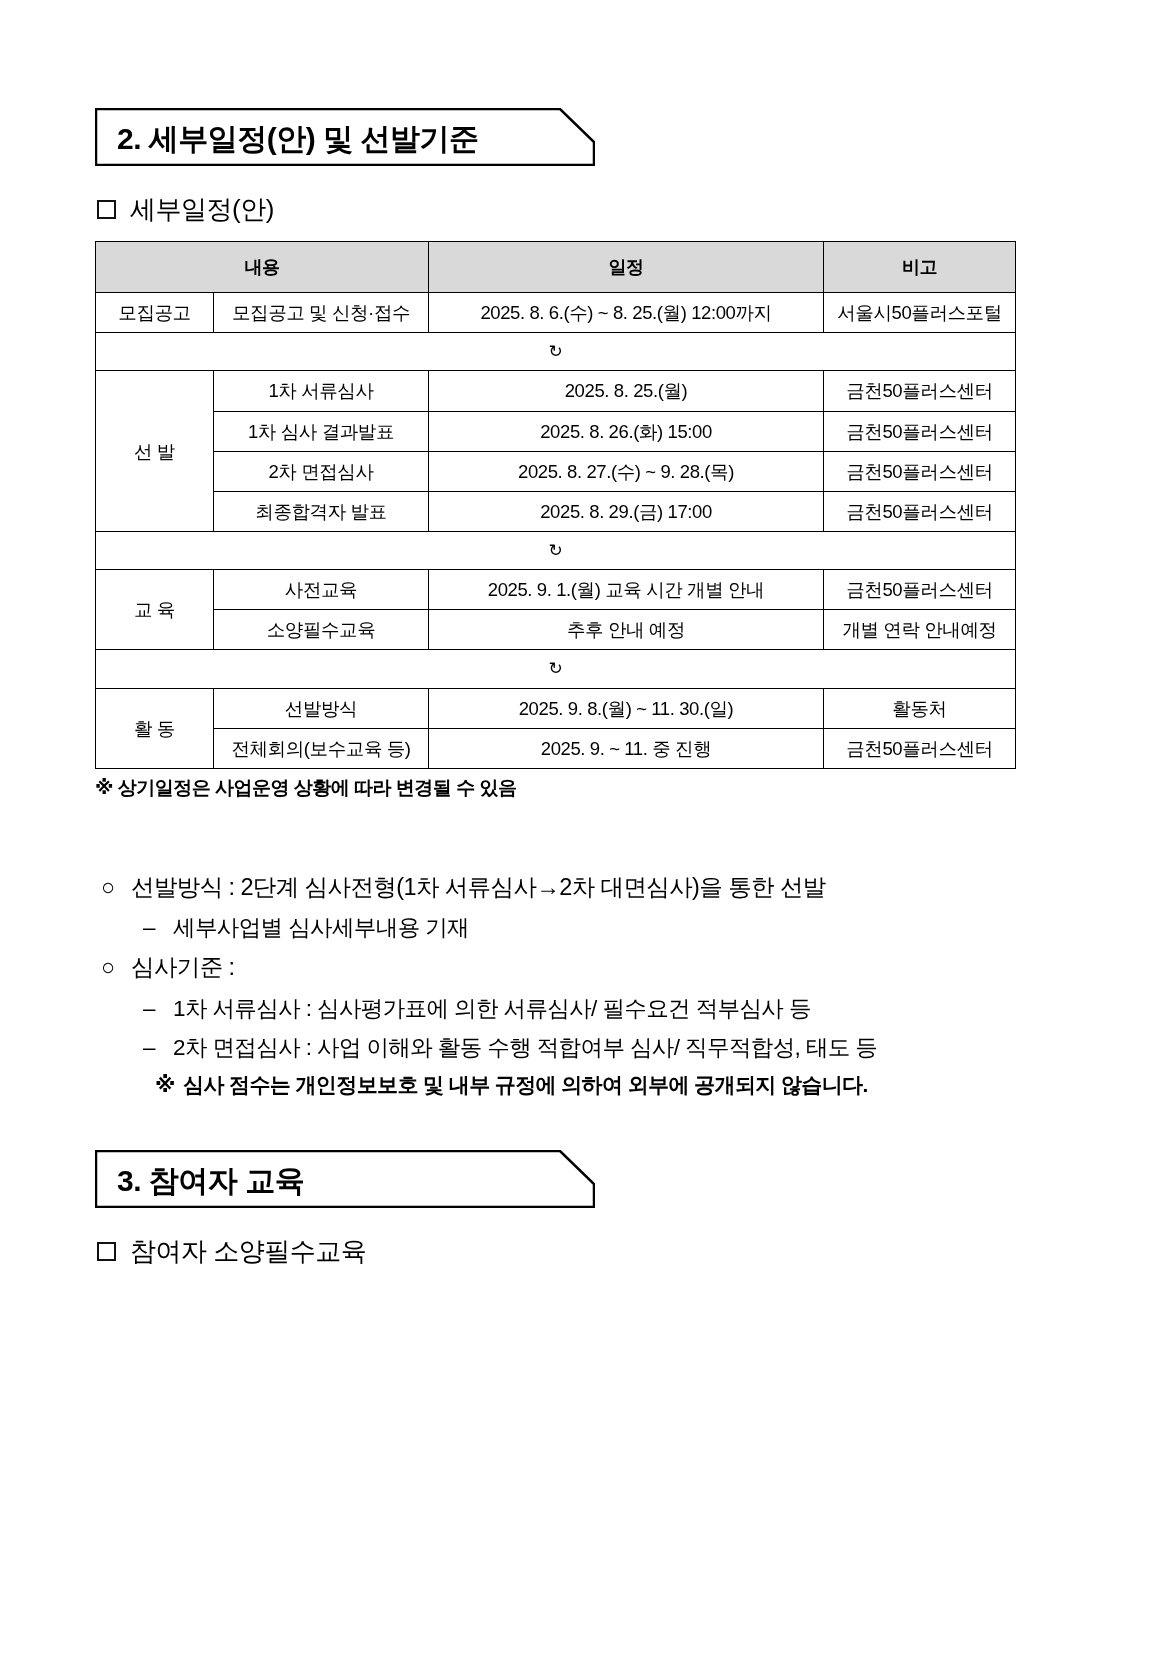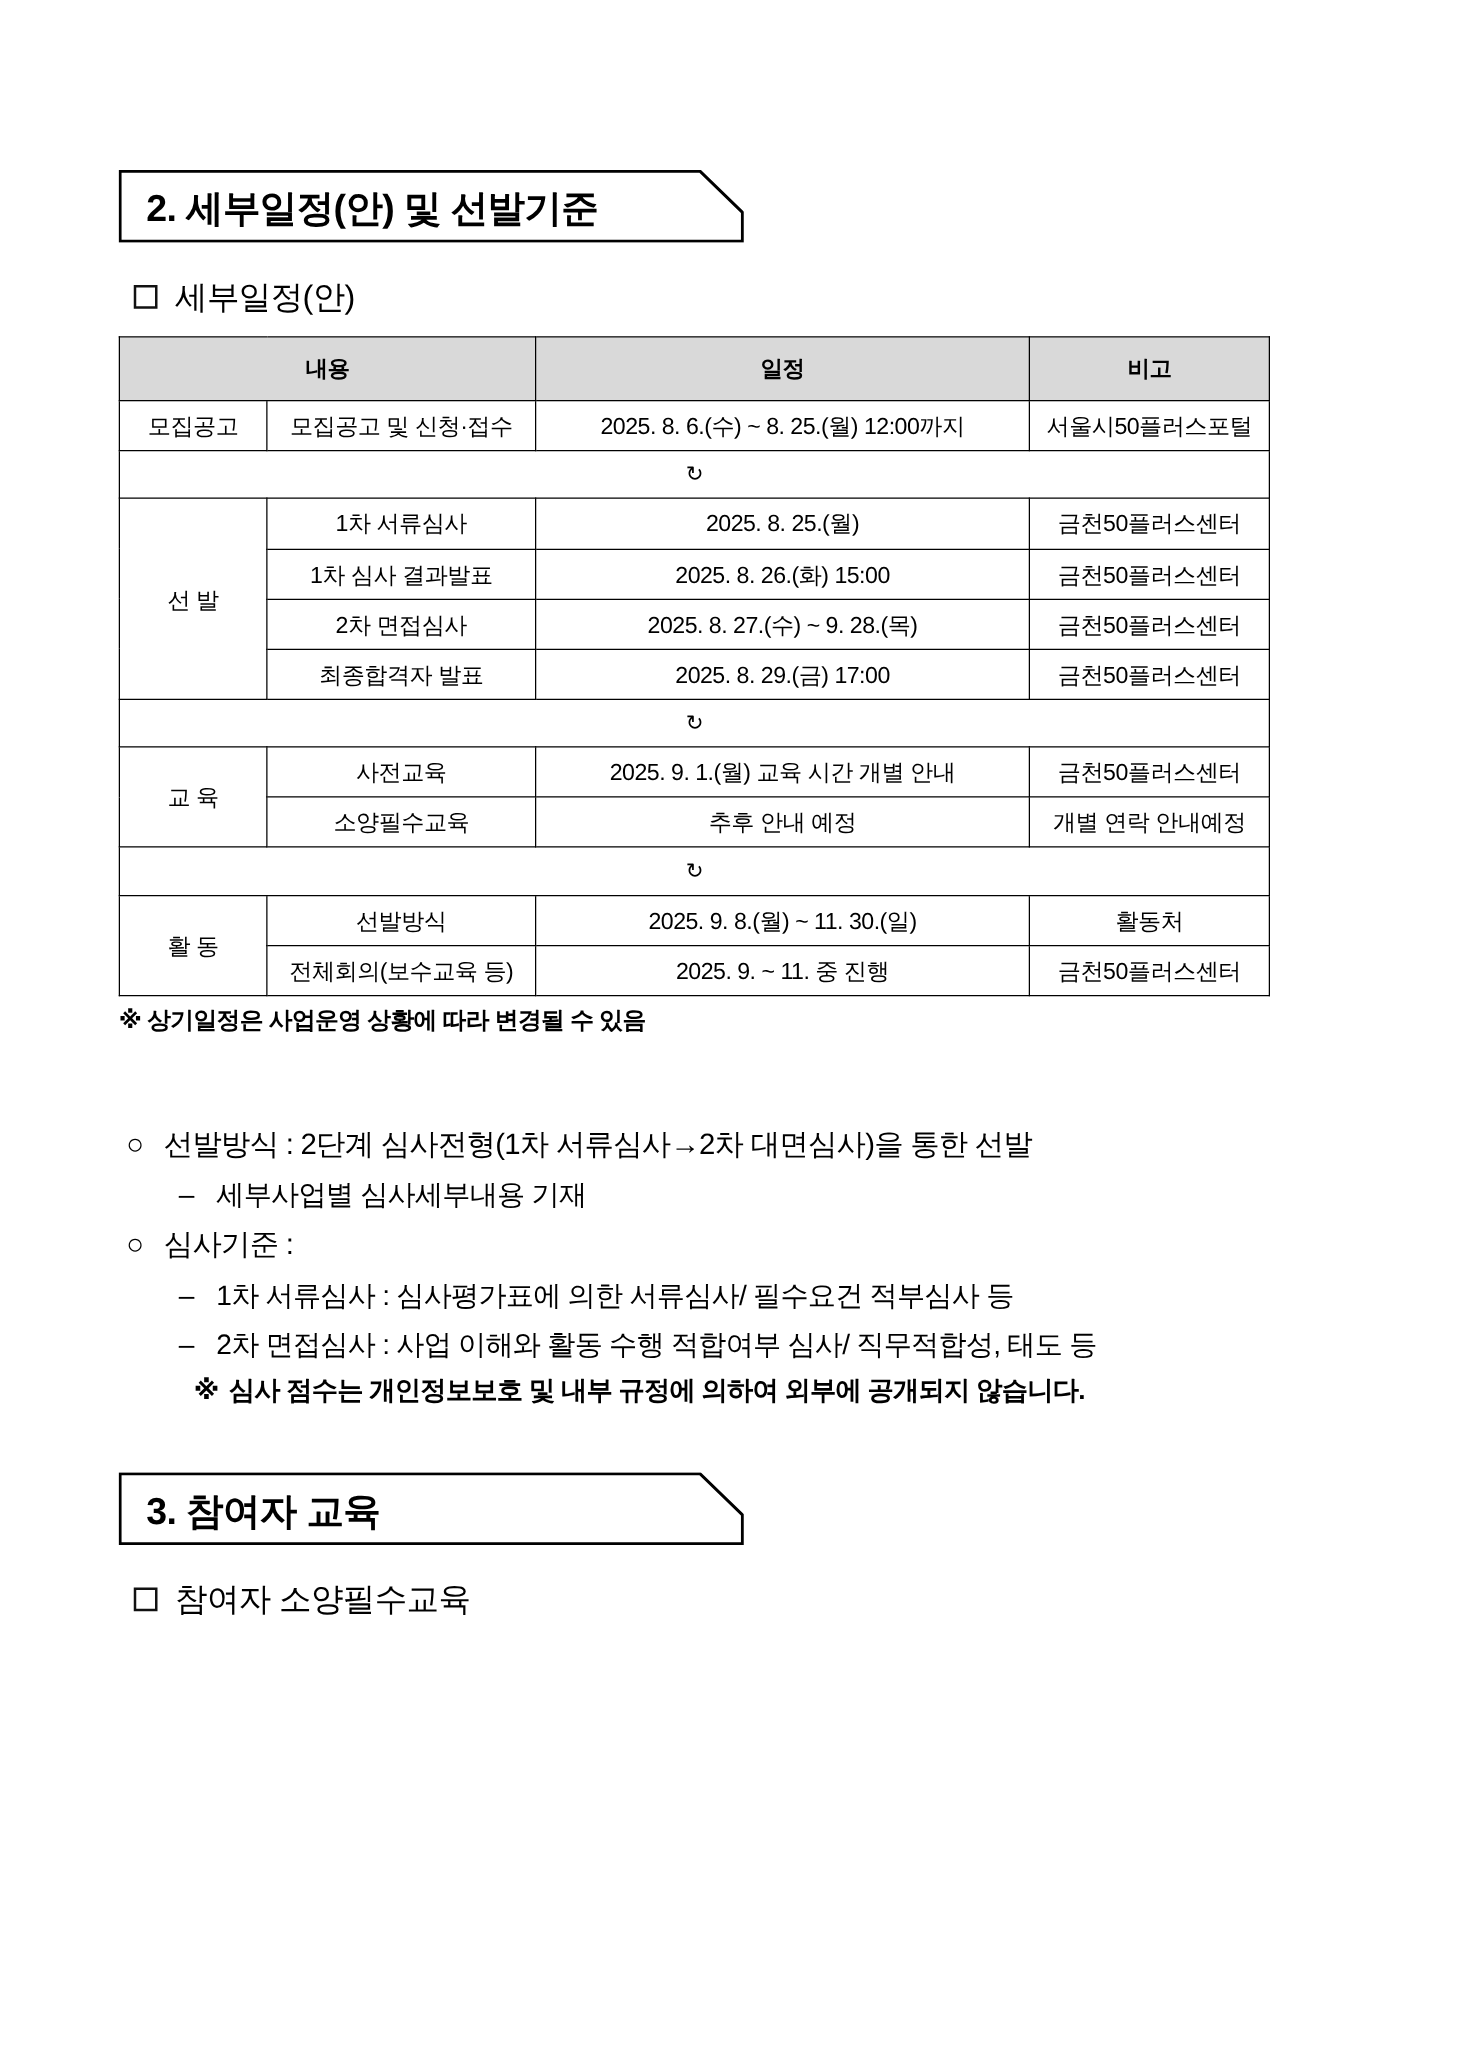--- a/index.html
+++ b/index.html
@@ -18,21 +18,21 @@
   .page {
     position: relative;
     width: 1170px;
     height: 1654px;
     padding: 0;
     box-sizing: border-box;
   }
   .content {
     position: absolute;
     left: 95px;
-    top: 136px;
+    top: 108px;
     width: 920px;
   }
 
   
   .section-banner {
     position: relative;
     display: block;
     width: 500px;
     height: 58px;
     margin-bottom: 18px;
@@ -52,21 +52,21 @@
     font-weight: bold;
     letter-spacing: -0.5px;
     white-space: nowrap;
   }
 
   
   .box-head {
     display: flex;
     align-items: center;
     gap: 14px;
-    margin: 26px 0 14px 12px;
+    margin: 26px 0 14px 2px;
     font-size: 26px;
     letter-spacing: -0.5px;
   }
   .box-head .sq {
     display: inline-block;
     width: 19px;
     height: 19px;
     border: 2px solid #111;
     box-sizing: border-box;
     flex: 0 0 auto;

